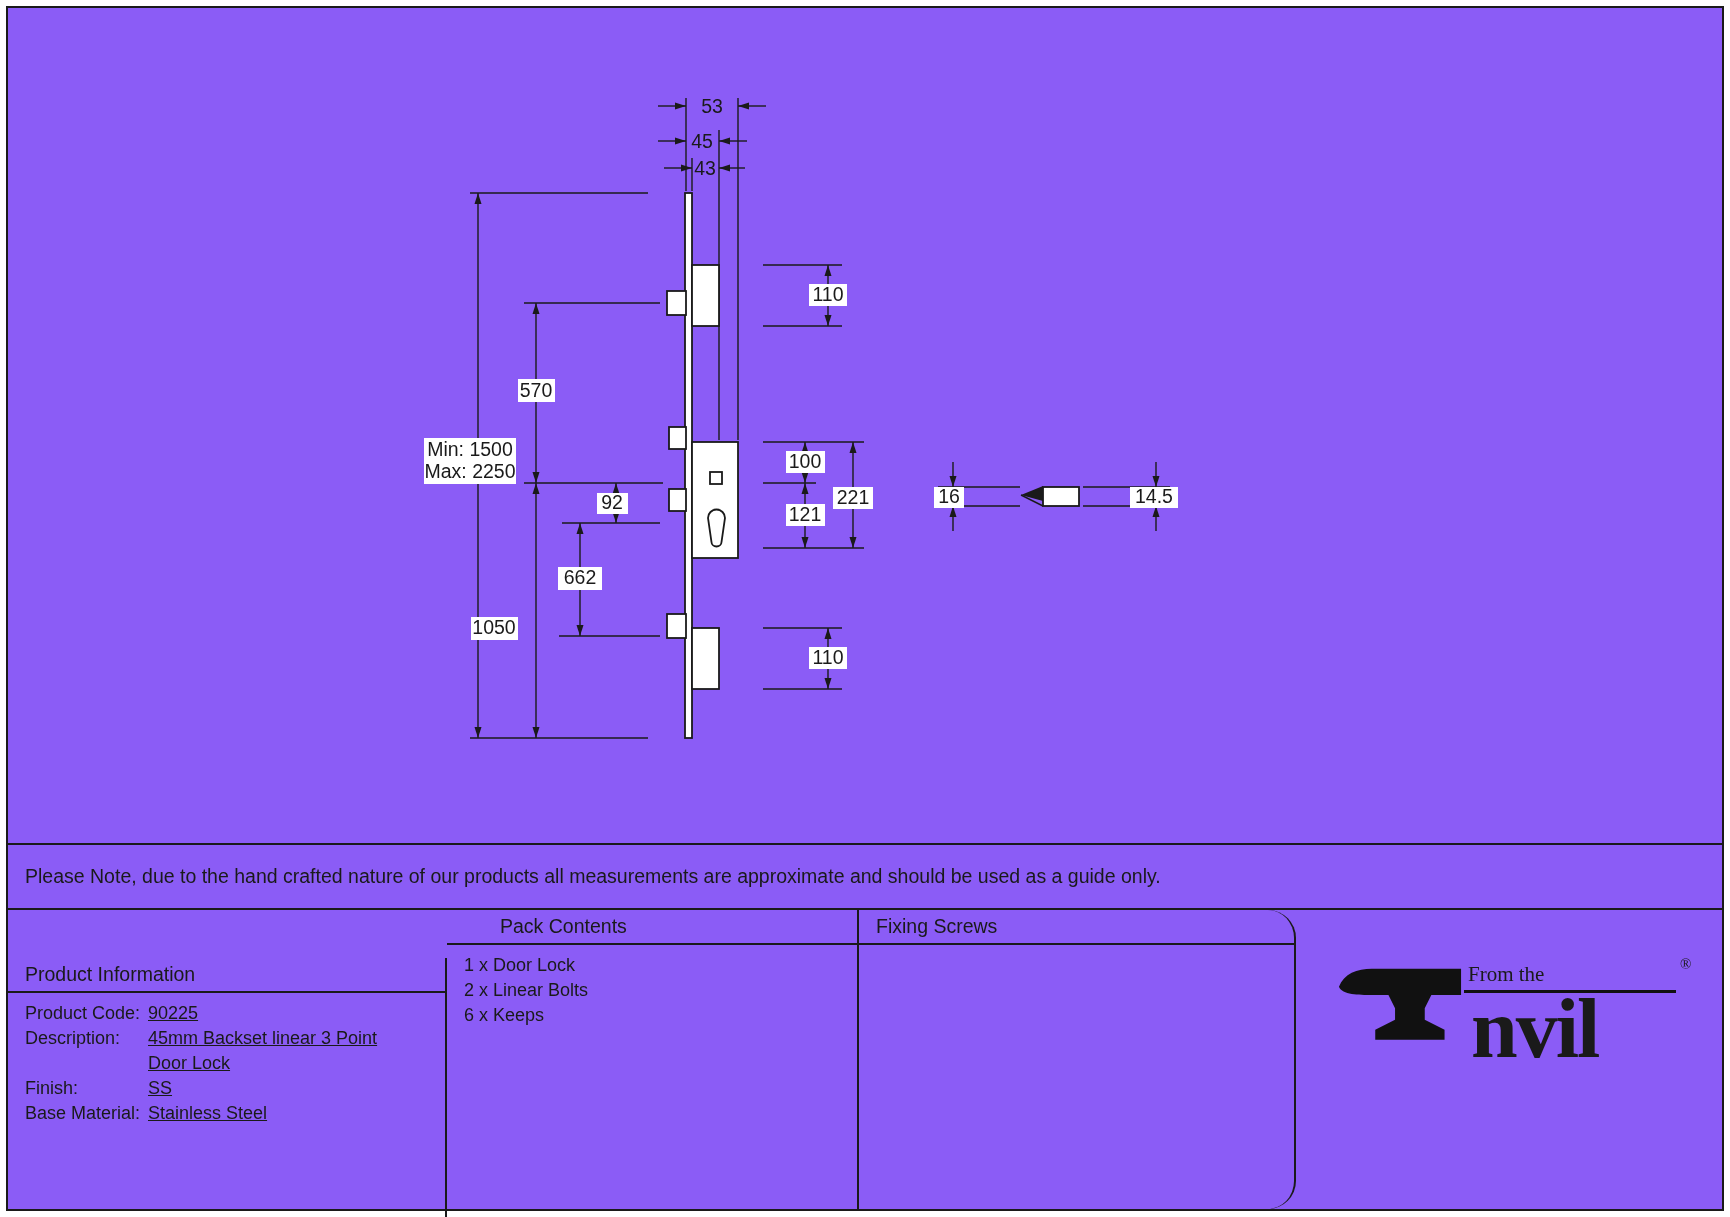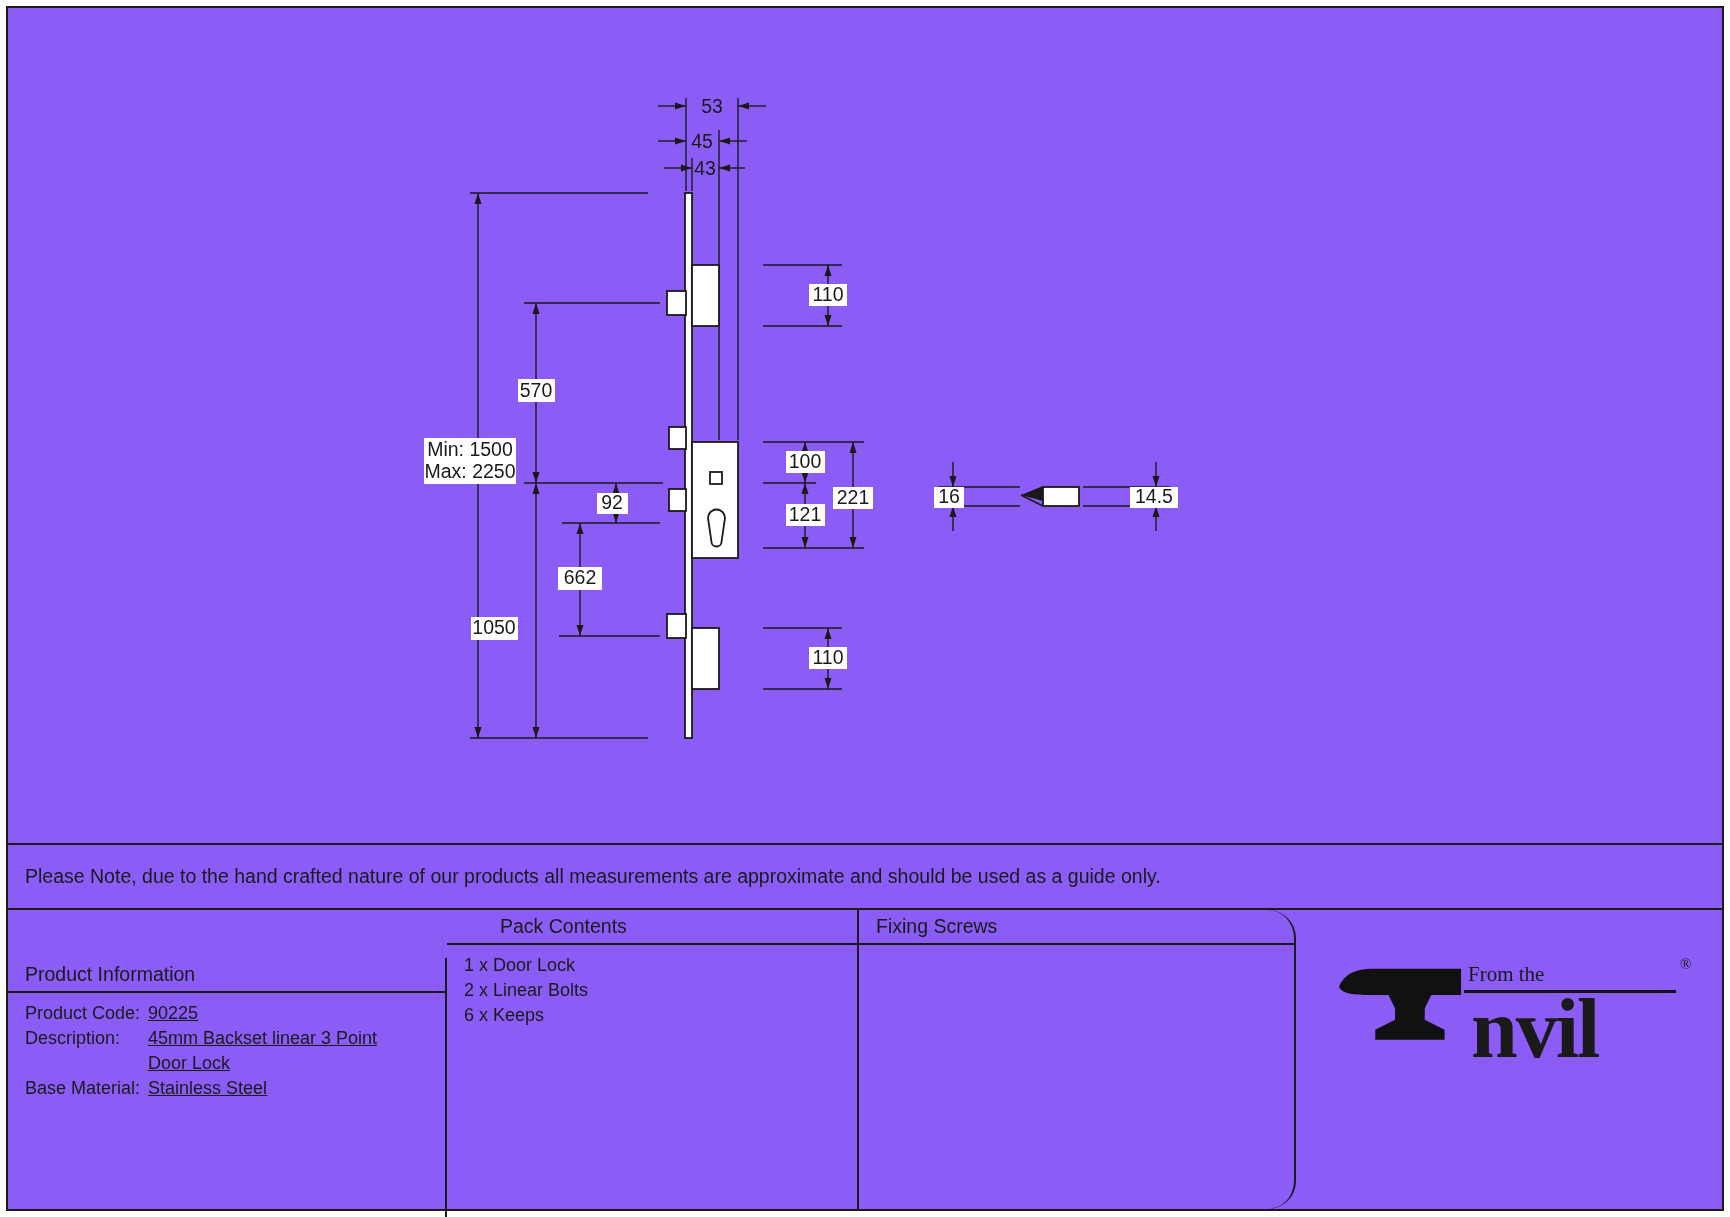--- a/index.html
+++ b/index.html
@@ -154,20 +154,24 @@
       <div class="cell-body">
         <div class="prow">
           <div class="plabel">Product Code:</div>
           <div class="pvalue">90225</div>
         </div>
         <div class="prow">
           <div class="plabel">Description:</div>
           <div class="pvalue">45mm Backset linear 3 Point Door Lock</div>
         </div>
         <div class="prow">
+          <div class="plabel">Finish:</div>
+          <div class="pvalue">SS</div>
+        </div>
+        <div class="prow">
           <div class="plabel">Base Material:</div>
           <div class="pvalue">Stainless Steel</div>
         </div>
       </div>
     </div>
 
     <div class="col col-pack">
       <div class="cell-header indent">Pack Contents</div>
       <div class="cell-body">
         <div>1 x Door Lock</div>

